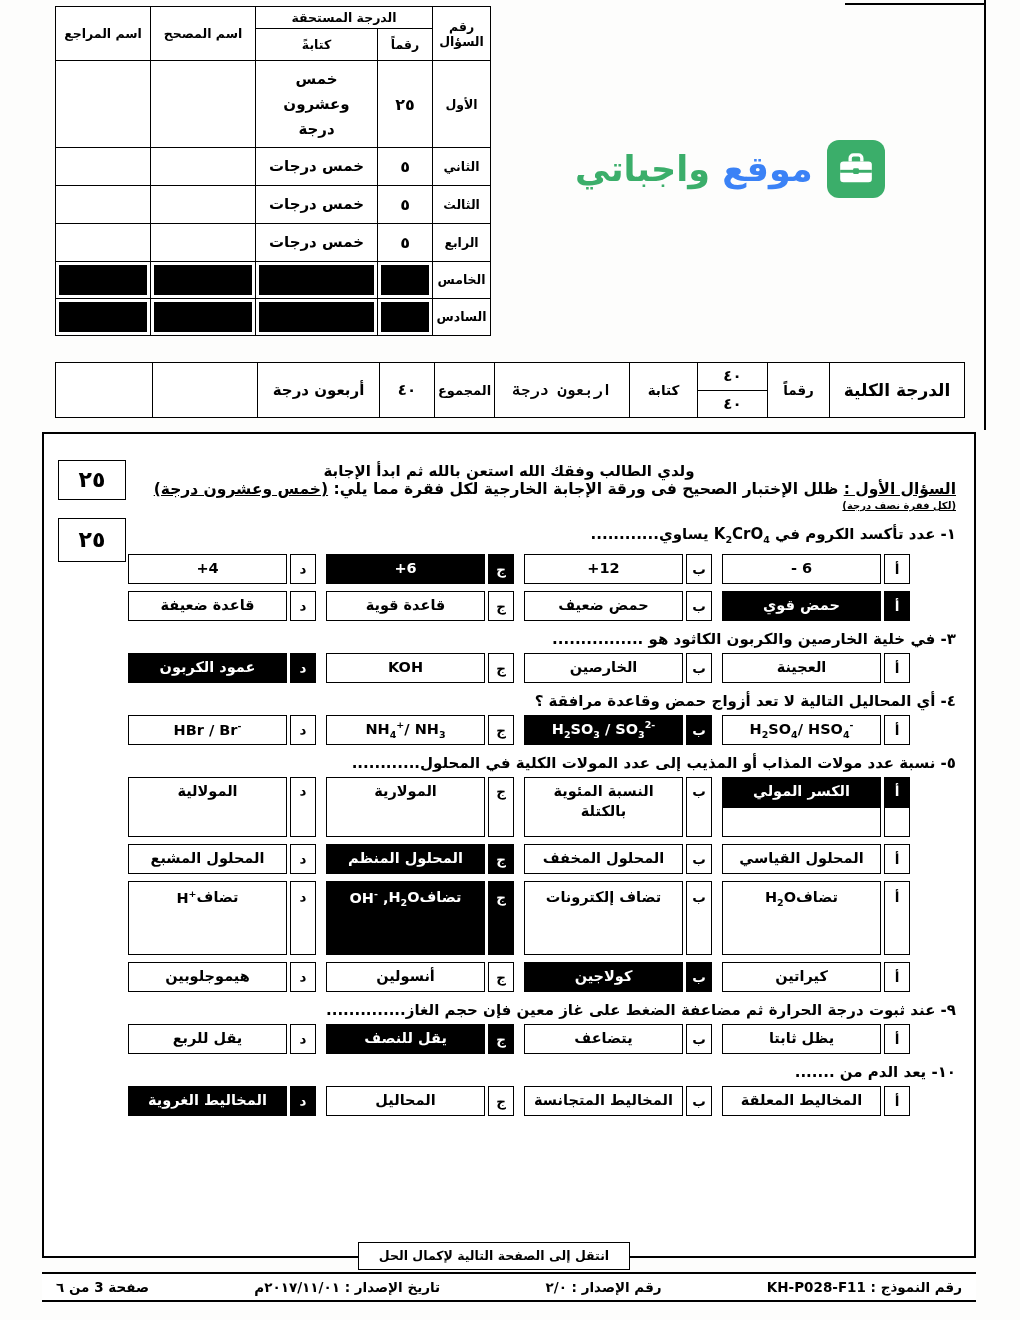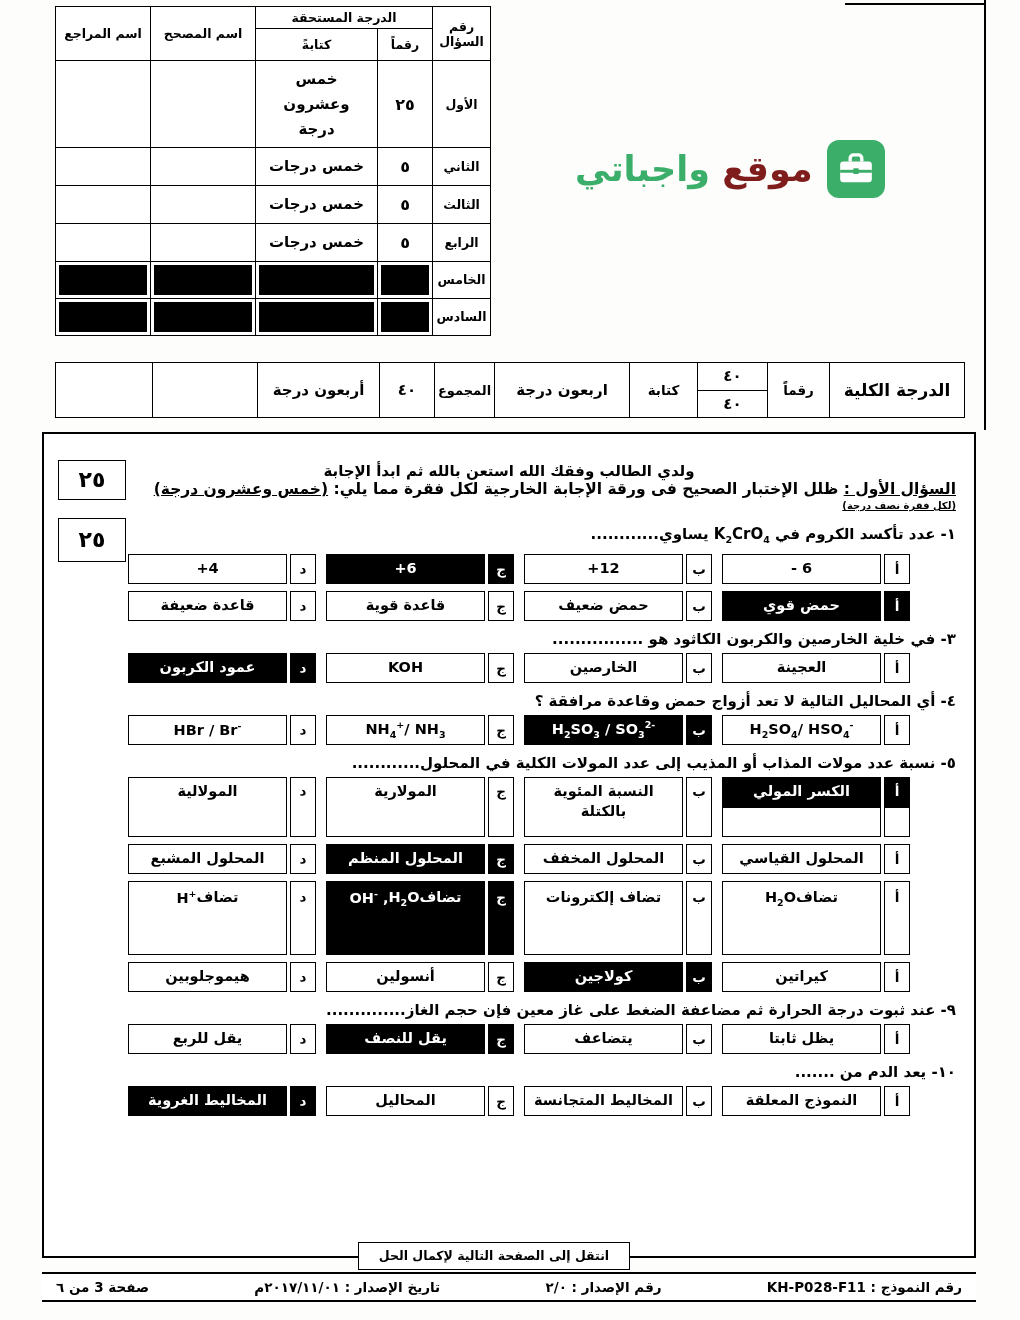--- a/index.html
+++ b/index.html
@@ -29,35 +29,35 @@
   .g-row td { height: 33px; }
   .c-label { font-size: 12.5px; }
   .c-num { font-size: 16px; }
   .c-writ { font-size: 15px; line-height: 1.65; padding: 6px 2px; }
   td.redact { background: #000; box-shadow: inset 0 0 0 3px #fff; height: 37px; }
 
   
   .logo { position: absolute; left: 575px; top: 140px; display: flex; direction: rtl; align-items: center; gap: 14px; }
   .logo-tile { width: 58px; height: 58px; background: #3BAE6A; border-radius: 12px; display: flex; align-items: center; justify-content: center; }
   .logo-text { font-size: 35px; font-weight: bold; letter-spacing: 0.5px; }
-  .logo-text .w1 { color: #7f1d1d; }
+  .logo-text .w1 { color: #3b82f6; }
   .logo-text .w2 { color: #3BAE6A; }
 
   
   .total-bar {
     position: absolute; left: 55px; top: 362px; width: 910px; height: 56px;
     display: flex; direction: rtl; border: 1.5px solid #000; background: #fff;
   }
   .tb-cell { border-left: 1.5px solid #000; display: flex; align-items: center; justify-content: center; font-weight: bold; font-size: 15px; }
   .tb-cell:last-child { border-left: none; }
   .tb-cell:nth-child(1) { width: 135px; font-size: 17px; }
   .tb-cell:nth-child(2) { width: 62px; font-size: 13.5px; }
   .tb-cell:nth-child(3) { width: 70px; }
   .tb-cell:nth-child(4) { width: 68px; font-size: 13.5px; }
-  .tb-cell:nth-child(5) { width: 135px; }
+  .tb-cell:nth-child(5) { width: 135px; font-family: Liberation Mono, monospace; }
   .tb-cell:nth-child(6) { width: 60px; font-size: 13px; }
   .tb-cell:nth-child(7) { width: 55px; }
   .tb-cell:nth-child(8) { width: 122px; }
   .tb-cell:nth-child(9) { width: 105px; }
   .tb-cell:nth-child(10) { flex: 1; }
   .tb-stack { flex-direction: column; }
   .tb-stack div { flex: 1; width: 100%; display: flex; align-items: center; justify-content: center; }
   .tb-stack .tb-bot { border-top: 1.5px solid #000; }
 
   
@@ -438,21 +438,21 @@
         <div class="cell text">يقل للربع</div>
       </div>
     </div>
   </div>
 
   <div class="question">
     <div class="stem">١٠- يعد الدم من .......</div>
     <div class="opts">
       <div class="opt">
         <div class="cell letter">أ</div>
-        <div class="cell text">النموذج المعلقة</div>
+        <div class="cell text">المخاليط المعلقة</div>
       </div>
       <div class="opt">
         <div class="cell letter">ب</div>
         <div class="cell text">المخاليط المتجانسة</div>
       </div>
       <div class="opt">
         <div class="cell letter">ج</div>
         <div class="cell text">المحاليل</div>
       </div>
       <div class="opt hl">

